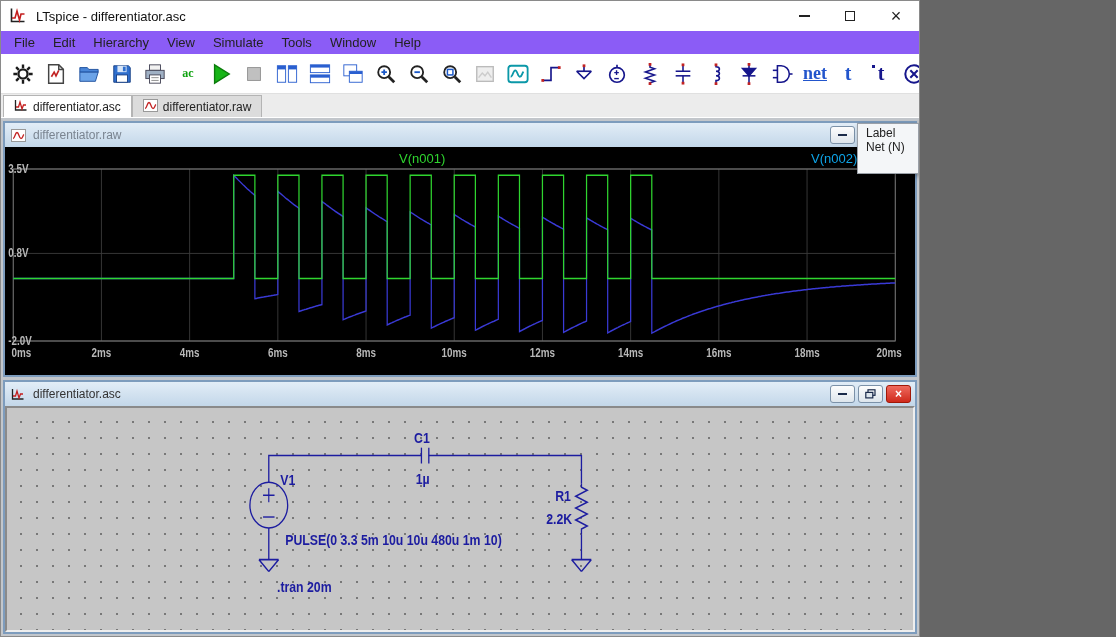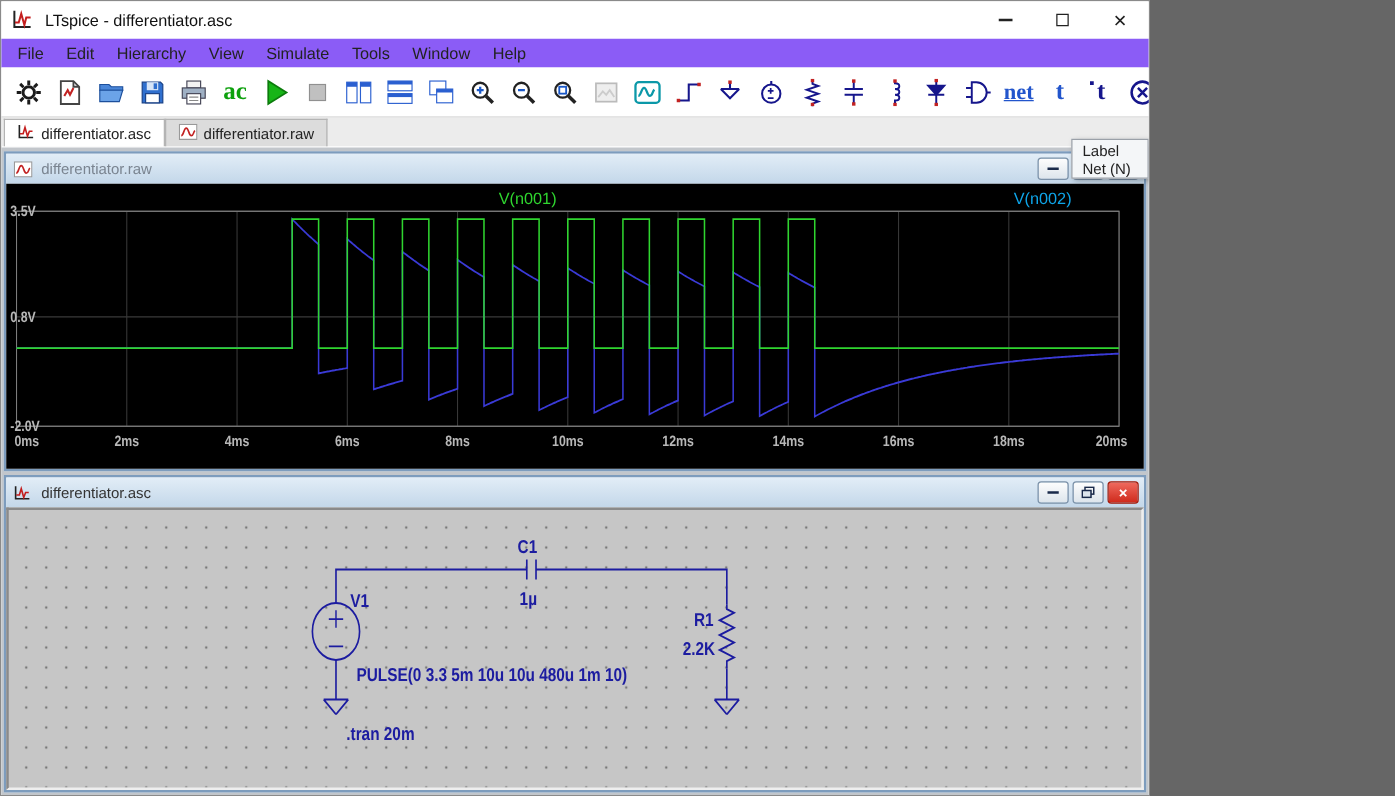--- a/index.html
+++ b/index.html
@@ -18,21 +18,21 @@
   .glyph-close { font-size:18px; line-height:1; color:#222; }
 
   
   .menubar { height:23px; display:flex; align-items:center; background:#8b5cf6; padding-left:4px; }
   .menu-item { padding:0 9px; font-size:13px; color:#222; }
 
   
   .toolbar { height:39px; display:flex; align-items:center; background:#fff; padding:0 4px 0 8px; gap:5px; }
   .tbtn { width:28px; height:28px; display:flex; align-items:center; justify-content:center; flex:0 0 auto; }
   .tbtn svg { display:block; }
-  .ac { color:#0ea10e; font-weight:bold; font-size:20px; font-family:"Liberation Serif",serif; }
+  .ac { color:#0ea10e; font-weight:bold; font-size:12px; font-family:"Liberation Serif",serif; }
   .netlbl { color:#2255cc; font-weight:bold; font-size:18px; text-decoration:underline; font-family:"Liberation Serif",serif; }
   .ticon { color:#2255cc; font-weight:bold; font-size:20px; font-family:"Liberation Serif",serif; }
   .opicon { color:#16168c; font-weight:bold; font-size:20px; font-family:"Liberation Serif",serif; position:relative; }
   .opicon::after { content:""; position:absolute; left:-6px; top:3px; width:3px; height:3px; background:#16168c; }
   .tb-overflow { margin-left:auto; }
 
   
   .tabbar { height:24px; background:#ececec; display:flex; align-items:flex-end; padding-left:2px; border-top:1px solid #e0e0e0; }
   .tab { height:22px; display:flex; align-items:center; gap:5px; padding:0 10px; font-size:12px; color:#222; background:#dcdcdc; border:1px solid #b4b4b4; border-bottom:none; }
   .tab.active { background:#fff; }
@@ -60,21 +60,21 @@
   .legend1 { left:394px; }
   .legend2 { left:806px; }
 
   
   .canvas { position:relative; flex:1; border:2px solid; border-color:#8a8a8a #eeeeee #eeeeee #8a8a8a; background-color:#c6c6c6;
             background-image: radial-gradient(circle, #787878 1px, rgba(0,0,0,0) 1.3px); background-size:16px 16px; background-position:6px 6px; overflow:hidden; }
   .canvas svg { position:absolute; left:0; top:0; width:100%; height:100%; }
   .canvas svg text { font-family:"Liberation Sans",sans-serif; font-weight:bold; font-size:15px; fill:#1c1ca0; }
 
   
-  .tooltip { position:absolute; left:856px; top:110px; z-index:50; background:#f4f6f8; border:1px solid #9aa0a8; padding:2px 8px 0; font-size:12px; color:#222; box-shadow:2px 2px 5px rgba(0,0,0,0.35); }
+  .tooltip { position:absolute; left:856px; top:122px; z-index:50; background:#f4f6f8; border:1px solid #9aa0a8; padding:2px 8px 19px; font-size:12px; color:#222; box-shadow:2px 2px 5px rgba(0,0,0,0.35); }
 </style>
 </head>
 <body>
 
 <div class="app">
 
   <div class="titlebar">
     <div class="app-icon">
       <svg width="18" height="18" viewBox="0 0 18 18">
           <path d="M2.5 1.5v13h13" fill="none" stroke="#222" stroke-width="1.6"></path>

